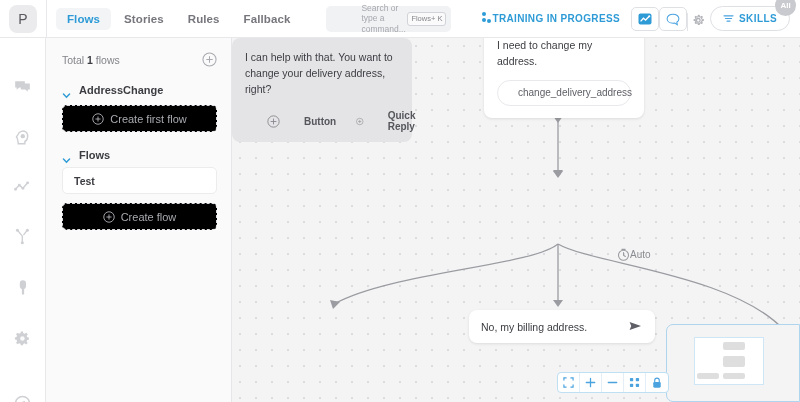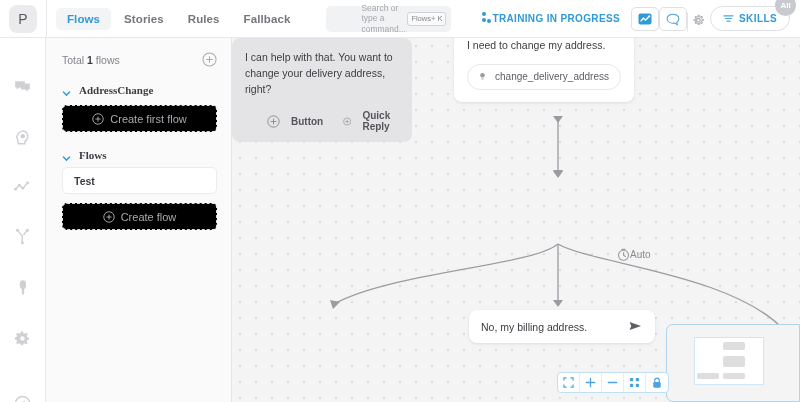--- a/index.html
+++ b/index.html
@@ -109,21 +109,21 @@
   }
   .side-head {
     display: flex; align-items: center; padding: 14px 14px 0 16px;
   }
   .side-total { font-size: 10.5px; color: #83848a; }
   .side-total b { color: #3c3d42; font-weight: bold; }
   .plus-circle-btn { margin-left: auto; width: 15px; height: 15px; }
 
   .group { margin-top: 17px; }
   .group-head {
-    display: flex; align-items: flex-start; gap: 8px; padding: 0 16px; font-family: Liberation Serif, serif;
+    display: flex; align-items: center; gap: 8px; padding: 0 16px;
   }
   .group-title { font-size: 11px; font-weight: bold; color: #3c3d42; }
   .chev { width: 9px; height: 9px; }
 
   .dashed-btn {
     margin: 9px 14px 0 16px; height: 27px; border: 1px dashed #d8d9dd;
     border-radius: 5px; background: #000000;
     display: flex; align-items: center; justify-content: center; gap: 6px;
     font-size: 11px; color: #a9aab0;
   }
@@ -140,35 +140,35 @@
     background-color: #f4f4f5;
     background-image: radial-gradient(#dcdce0 1px, transparent 1px);
     background-size: 16px 16px; overflow: hidden;
   }
   .edges { position: absolute; left: 0; top: 0; width: 568px; height: 364px; }
 
   .node {
     position: absolute; background: #fff; border-radius: 8px;
     box-shadow: 0 1px 3px rgba(0,0,0,.10);
   }
-  .node-user { left: 222px; top: -12px; width: 180px; padding: 12px 13px 12px; }
+  .node-user { left: 252px; top: -12px; width: 160px; padding: 12px 13px 12px; }
   .node-text { font-size: 10.5px; color: #3c3d42; line-height: 1.5; }
   .intent-chip {
     margin-top: 10px; height: 26px; border: 1px solid #e9e9ec;
     border-radius: 13px; display: flex; align-items: center;
     gap: 9px; padding: 0 11px;
   }
   .chip-text { font-size: 10px; color: #5e5f66; }
 
   .node-bot {
     left: 236px; top: 136px; width: 180px; background: #e4e4e6;
     border-radius: 8px; padding: 12px 13px 10px;
   }
   .bot-actions { display: flex; gap: 20px; margin-top: 13px; padding-left: 22px; }
-  .act { display: flex; align-items: center; gap: 11px; }
+  .act { display: flex; align-items: center; gap: 24px; }
   .act-label { font-size: 10px; font-weight: bold; color: #55565c; }
 
   .auto-badge {
     position: absolute; left: 385px; top: 210px;
     display: flex; align-items: center; gap: 0;
   }
   .auto-text { font-size: 10px; color: #8a8b91; }
 
   .node-reply {
     width: 186px; height: 33px; display: flex; align-items: center;

